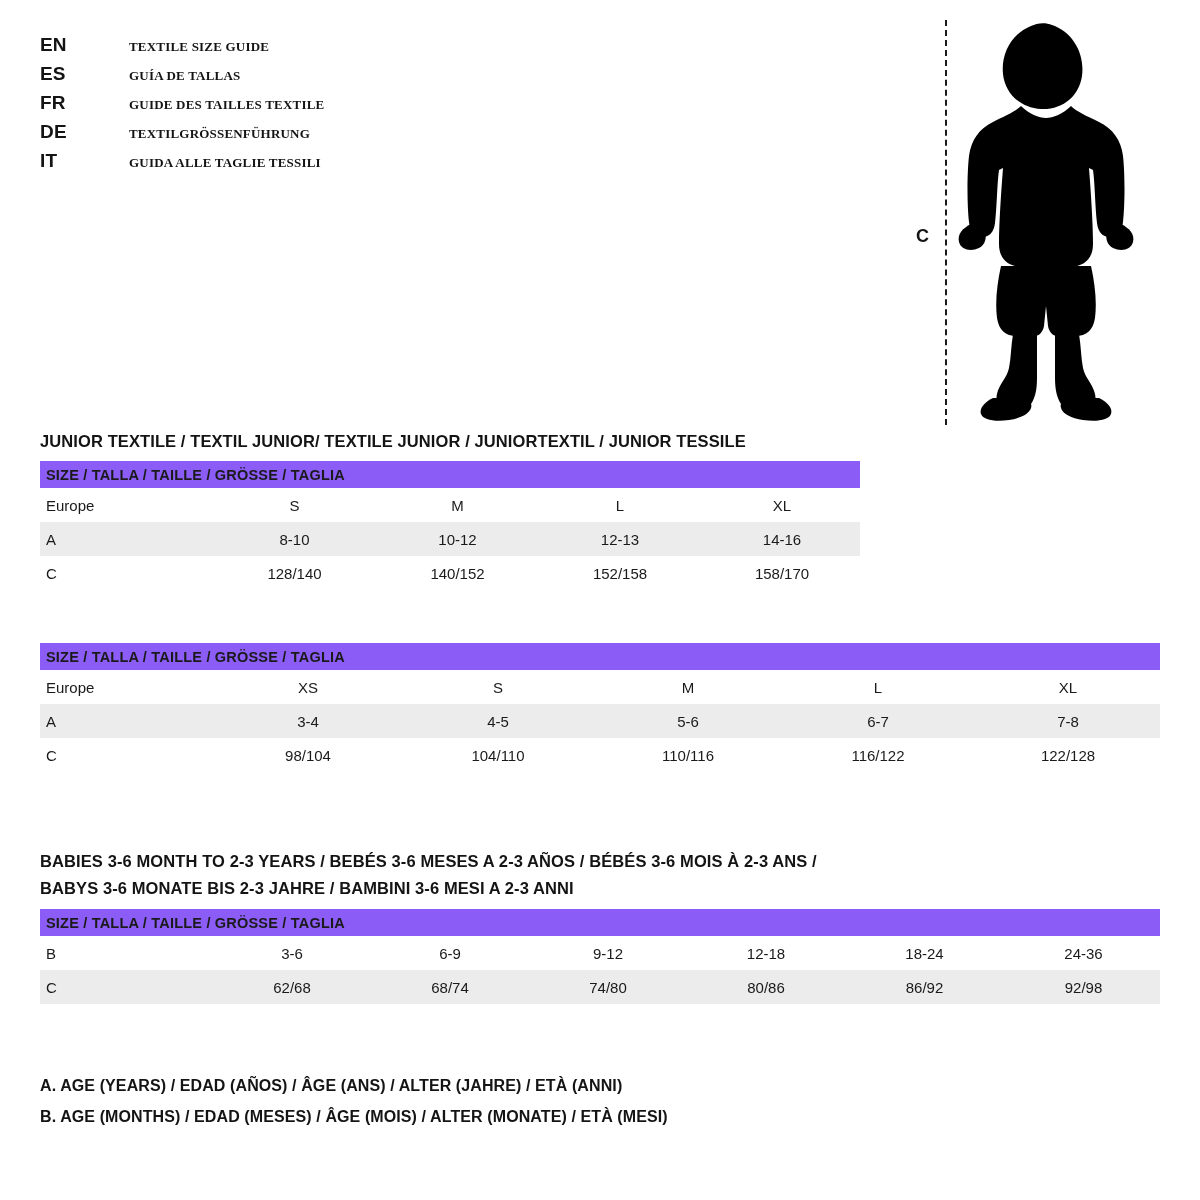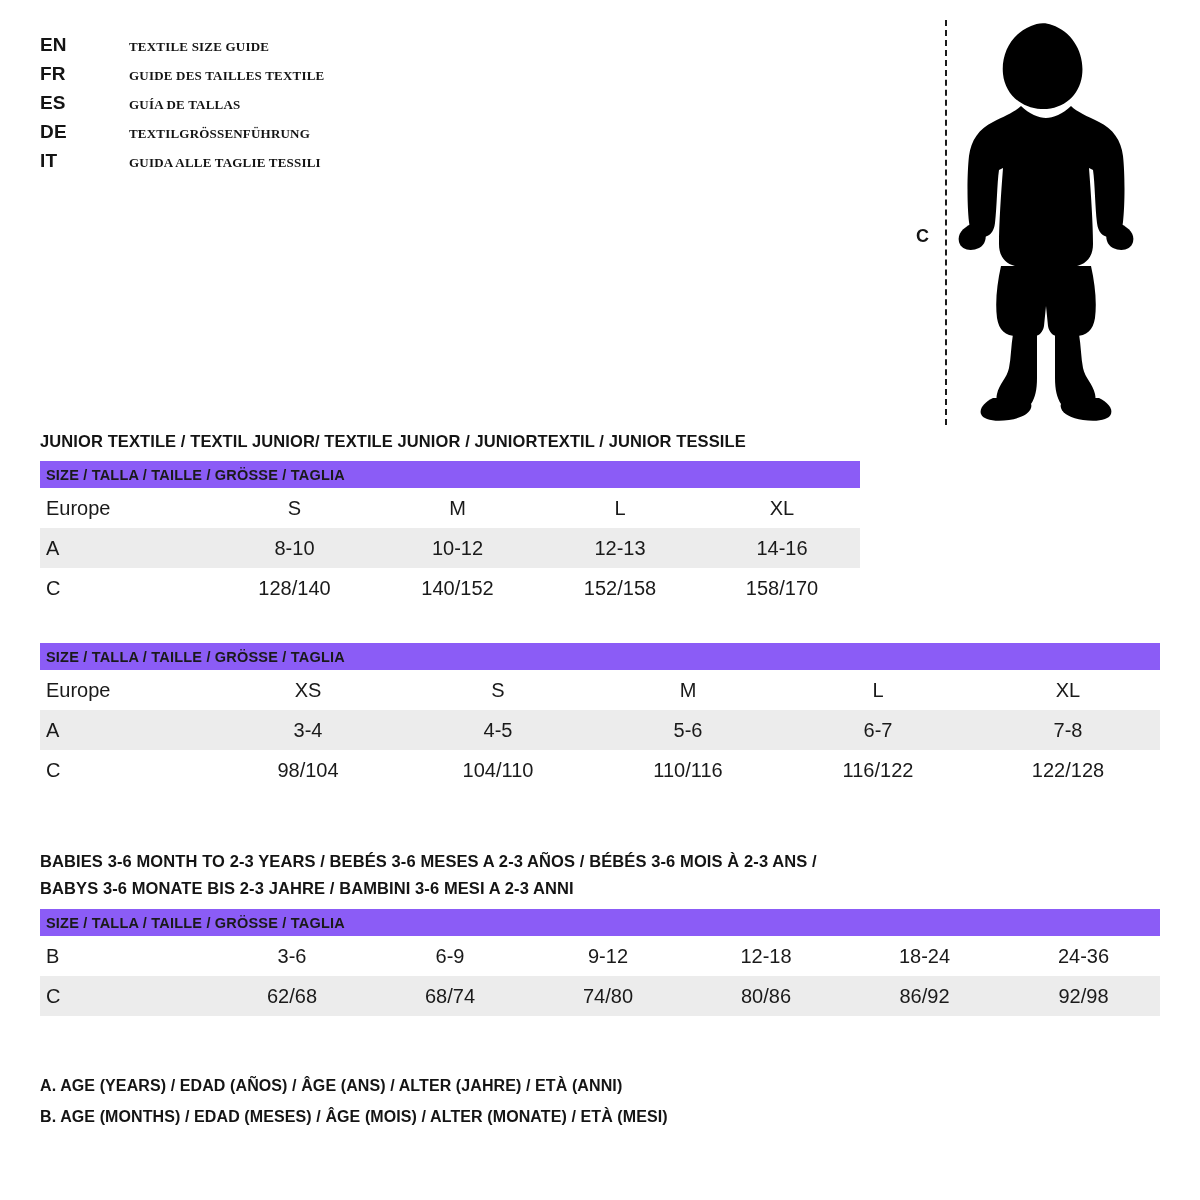--- a/index.html
+++ b/index.html
@@ -83,23 +83,23 @@
     line-height: 26px;
   }
 
   table.size-table {
     border-collapse: collapse;
     width: 100%;
     margin-top: 7px;
     table-layout: fixed;
   }
   table.size-table td {
-    font-size: 20px;
+    font-size: 15px;
     color: #1a1a1a;
-    height: 40px;
+    height: 34px;
     padding: 0 0 0 6px;
     vertical-align: middle;
     white-space: nowrap;
   }
   tr.head-row td {
     background: #8b5cf6;
     font-weight: bold;
     font-size: 14.5px;
     letter-spacing: 0.2px;
     height: 27px;
@@ -138,26 +138,26 @@
 </style>
 </head>
 <body>
 
 <div class="header">
   <div class="hdr-row">
     <span class="hdr-lang">EN</span>
     <span class="hdr-text">TEXTILE SIZE GUIDE</span>
   </div>
   <div class="hdr-row">
+    <span class="hdr-lang">ES</span>
+    <span class="hdr-text">GUÍA DE TALLAS</span>
+  </div>
+  <div class="hdr-row">
     <span class="hdr-lang">FR</span>
     <span class="hdr-text">GUIDE DES TAILLES TEXTILE</span>
-  </div>
-  <div class="hdr-row">
-    <span class="hdr-lang">ES</span>
-    <span class="hdr-text">GUÍA DE TALLAS</span>
   </div>
   <div class="hdr-row">
     <span class="hdr-lang">DE</span>
     <span class="hdr-text">TEXTILGRÖSSENFÜHRUNG</span>
   </div>
   <div class="hdr-row">
     <span class="hdr-lang">IT</span>
     <span class="hdr-text">GUIDA ALLE TAGLIE TESSILI</span>
   </div>
 </div>

